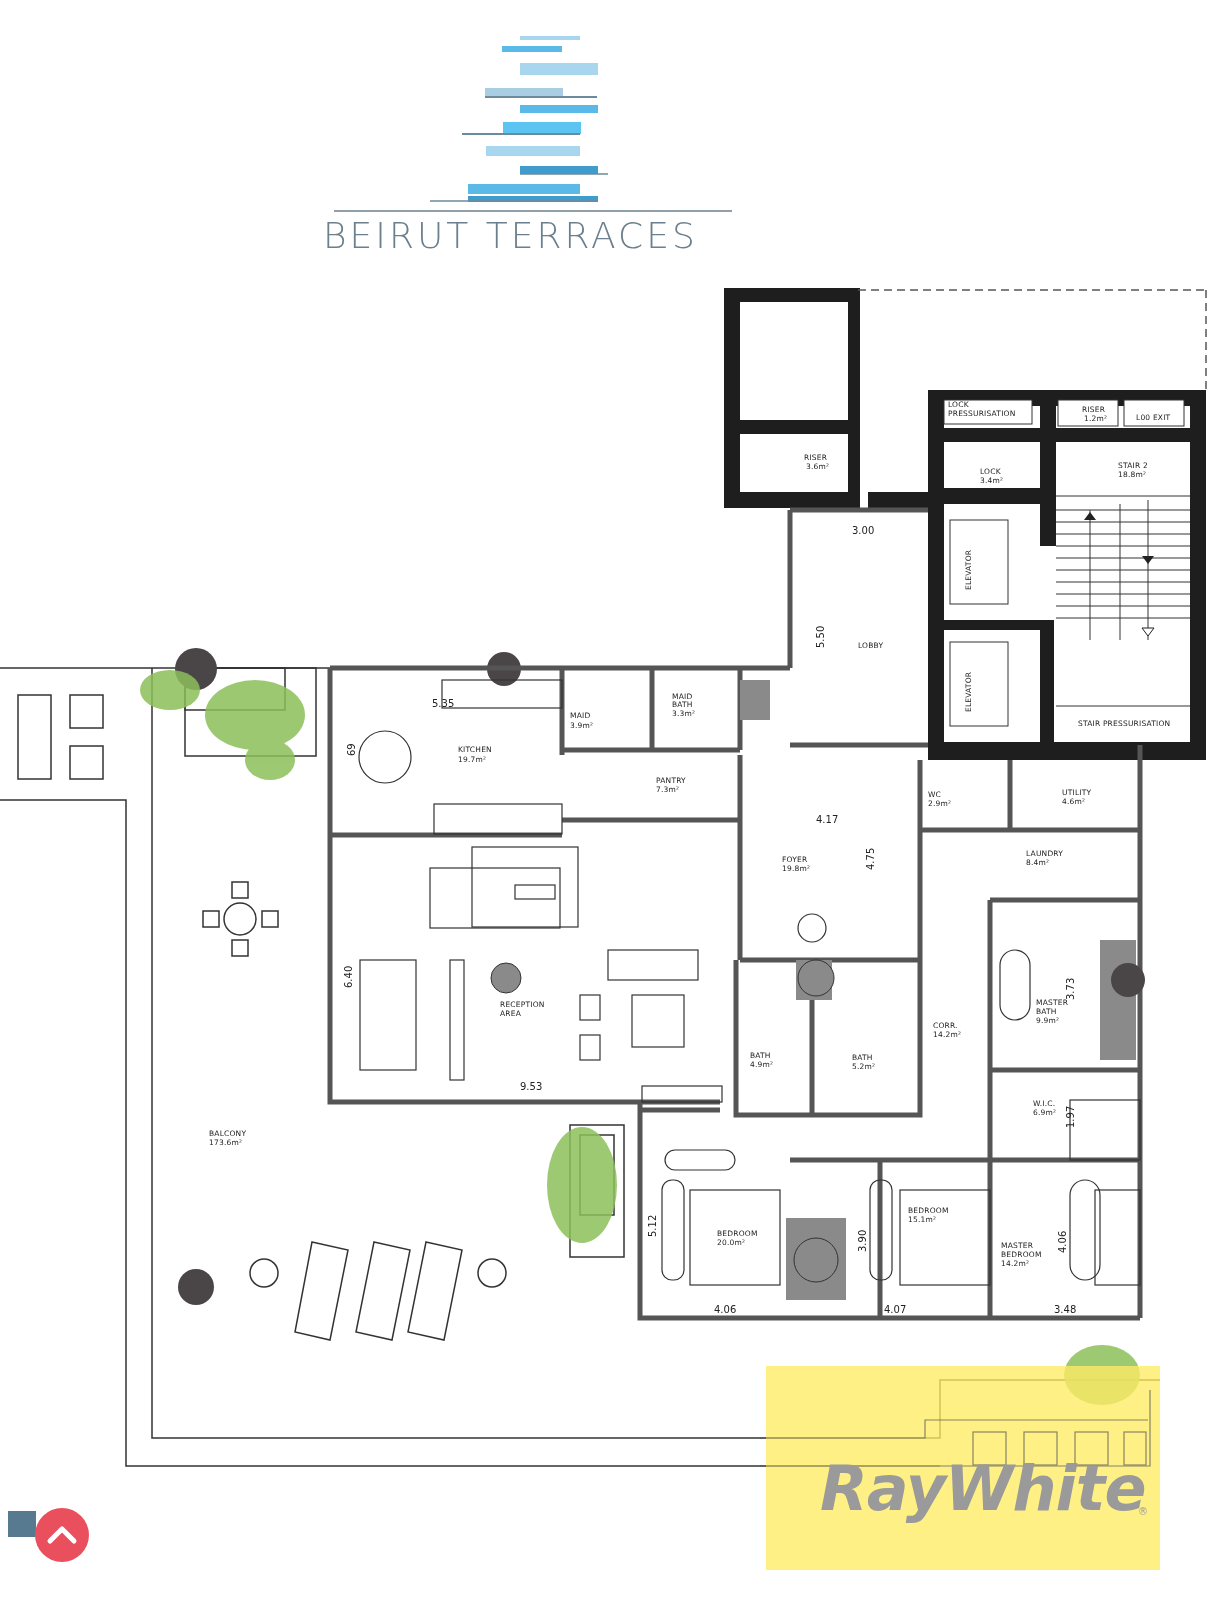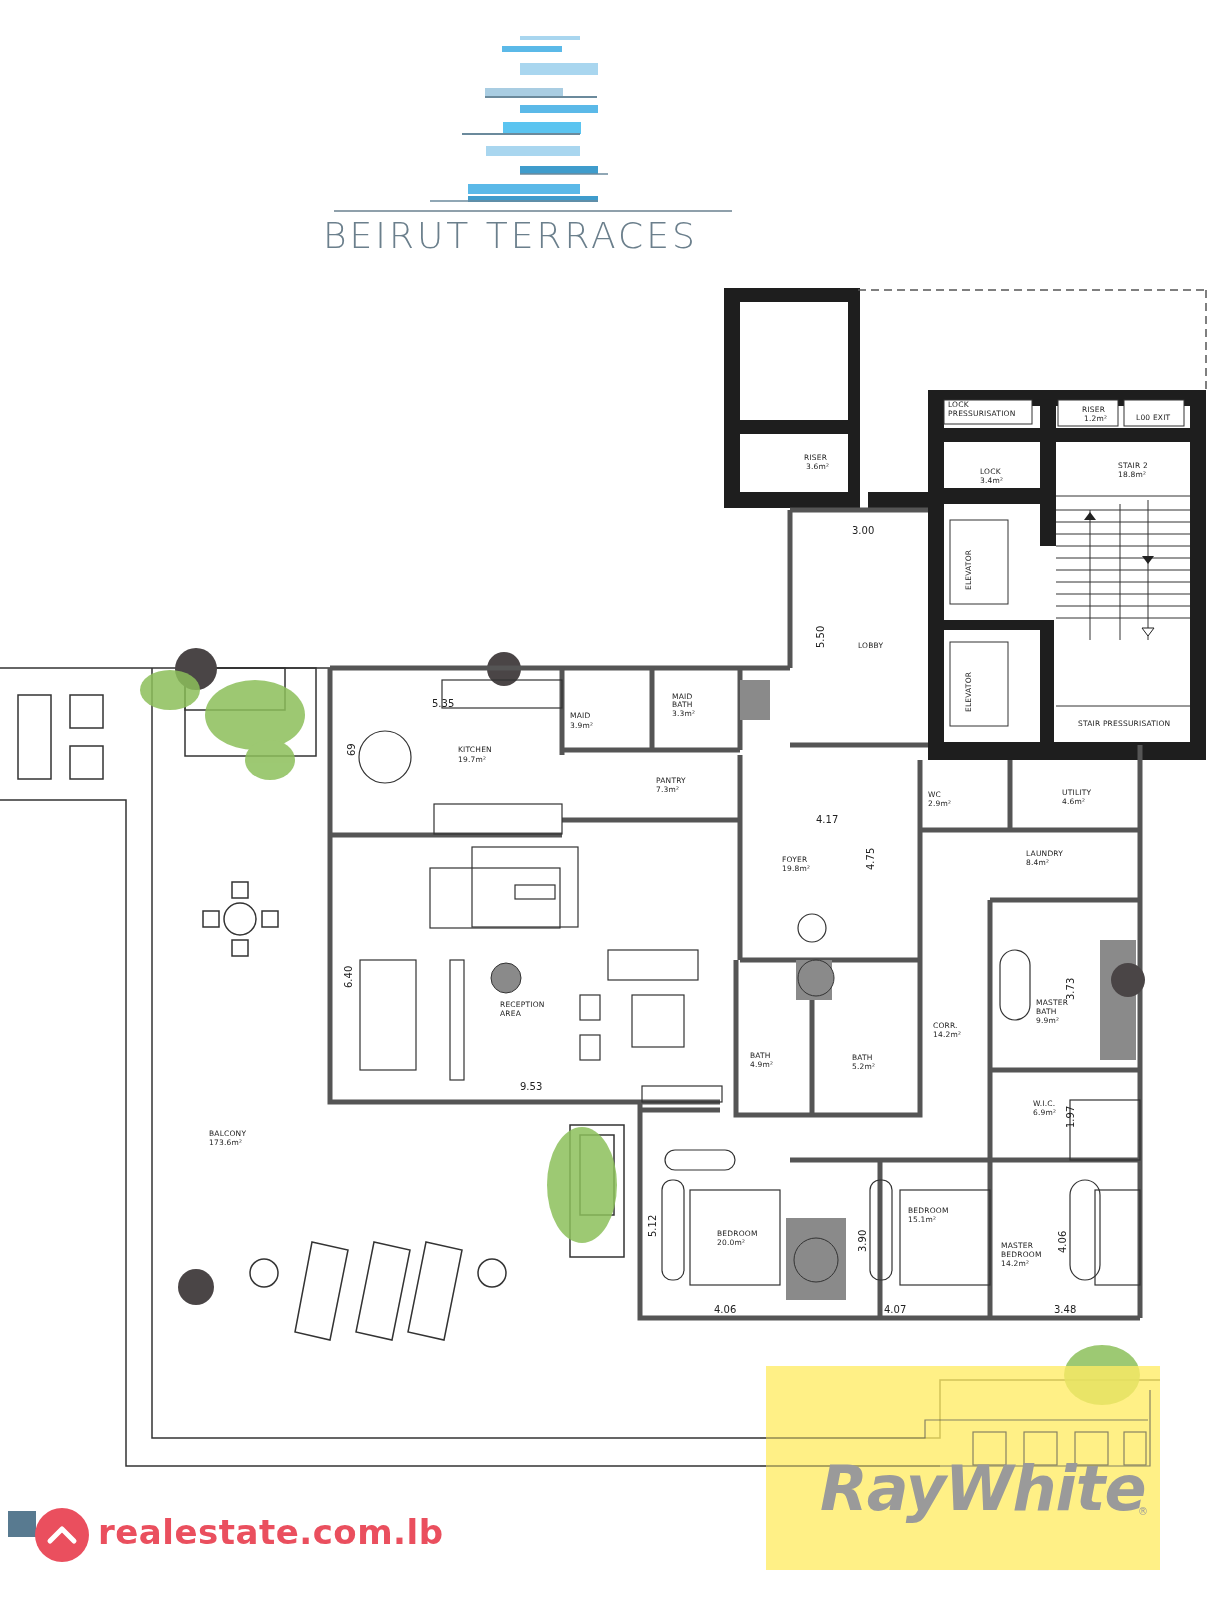--- a/index.html
+++ b/index.html
@@ -272,21 +272,20 @@
       <text x="1054" y="1313">3.48</text>
     </g>
   </svg>
 
   <div style="position:absolute;left:8px;top:1511px;width:28px;height:26px;background:#587a90;"></div>
   <div style="position:absolute;left:35px;top:1508px;width:54px;height:54px;border-radius:50%;background:#ea4f5e;">
     <svg width="54" height="54">
         <polyline points="15,33 27,21 39,33" fill="none" stroke="#fff" stroke-width="5" stroke-linecap="round" stroke-linejoin="round"></polyline>
       </svg>
   </div>
-  <div class="re-text">realestate.com.lb</div>
 
   <div class="rw-panel"></div>
   <svg style="position:absolute;left:0;top:0" width="1211" height="1600">
     <g fill="none" stroke="#555" stroke-width="1.2" opacity="0.7">
       <polyline points="760,1466 1150,1466 1150,1390"></polyline>
       <polyline points="760,1438 925,1438 925,1420 1148,1420"></polyline>
       <rect x="973" y="1432" width="33" height="33"></rect>
       <rect x="1024" y="1432" width="33" height="33"></rect>
       <rect x="1075" y="1432" width="33" height="33"></rect>
       <rect x="1124" y="1432" width="22" height="33"></rect>

